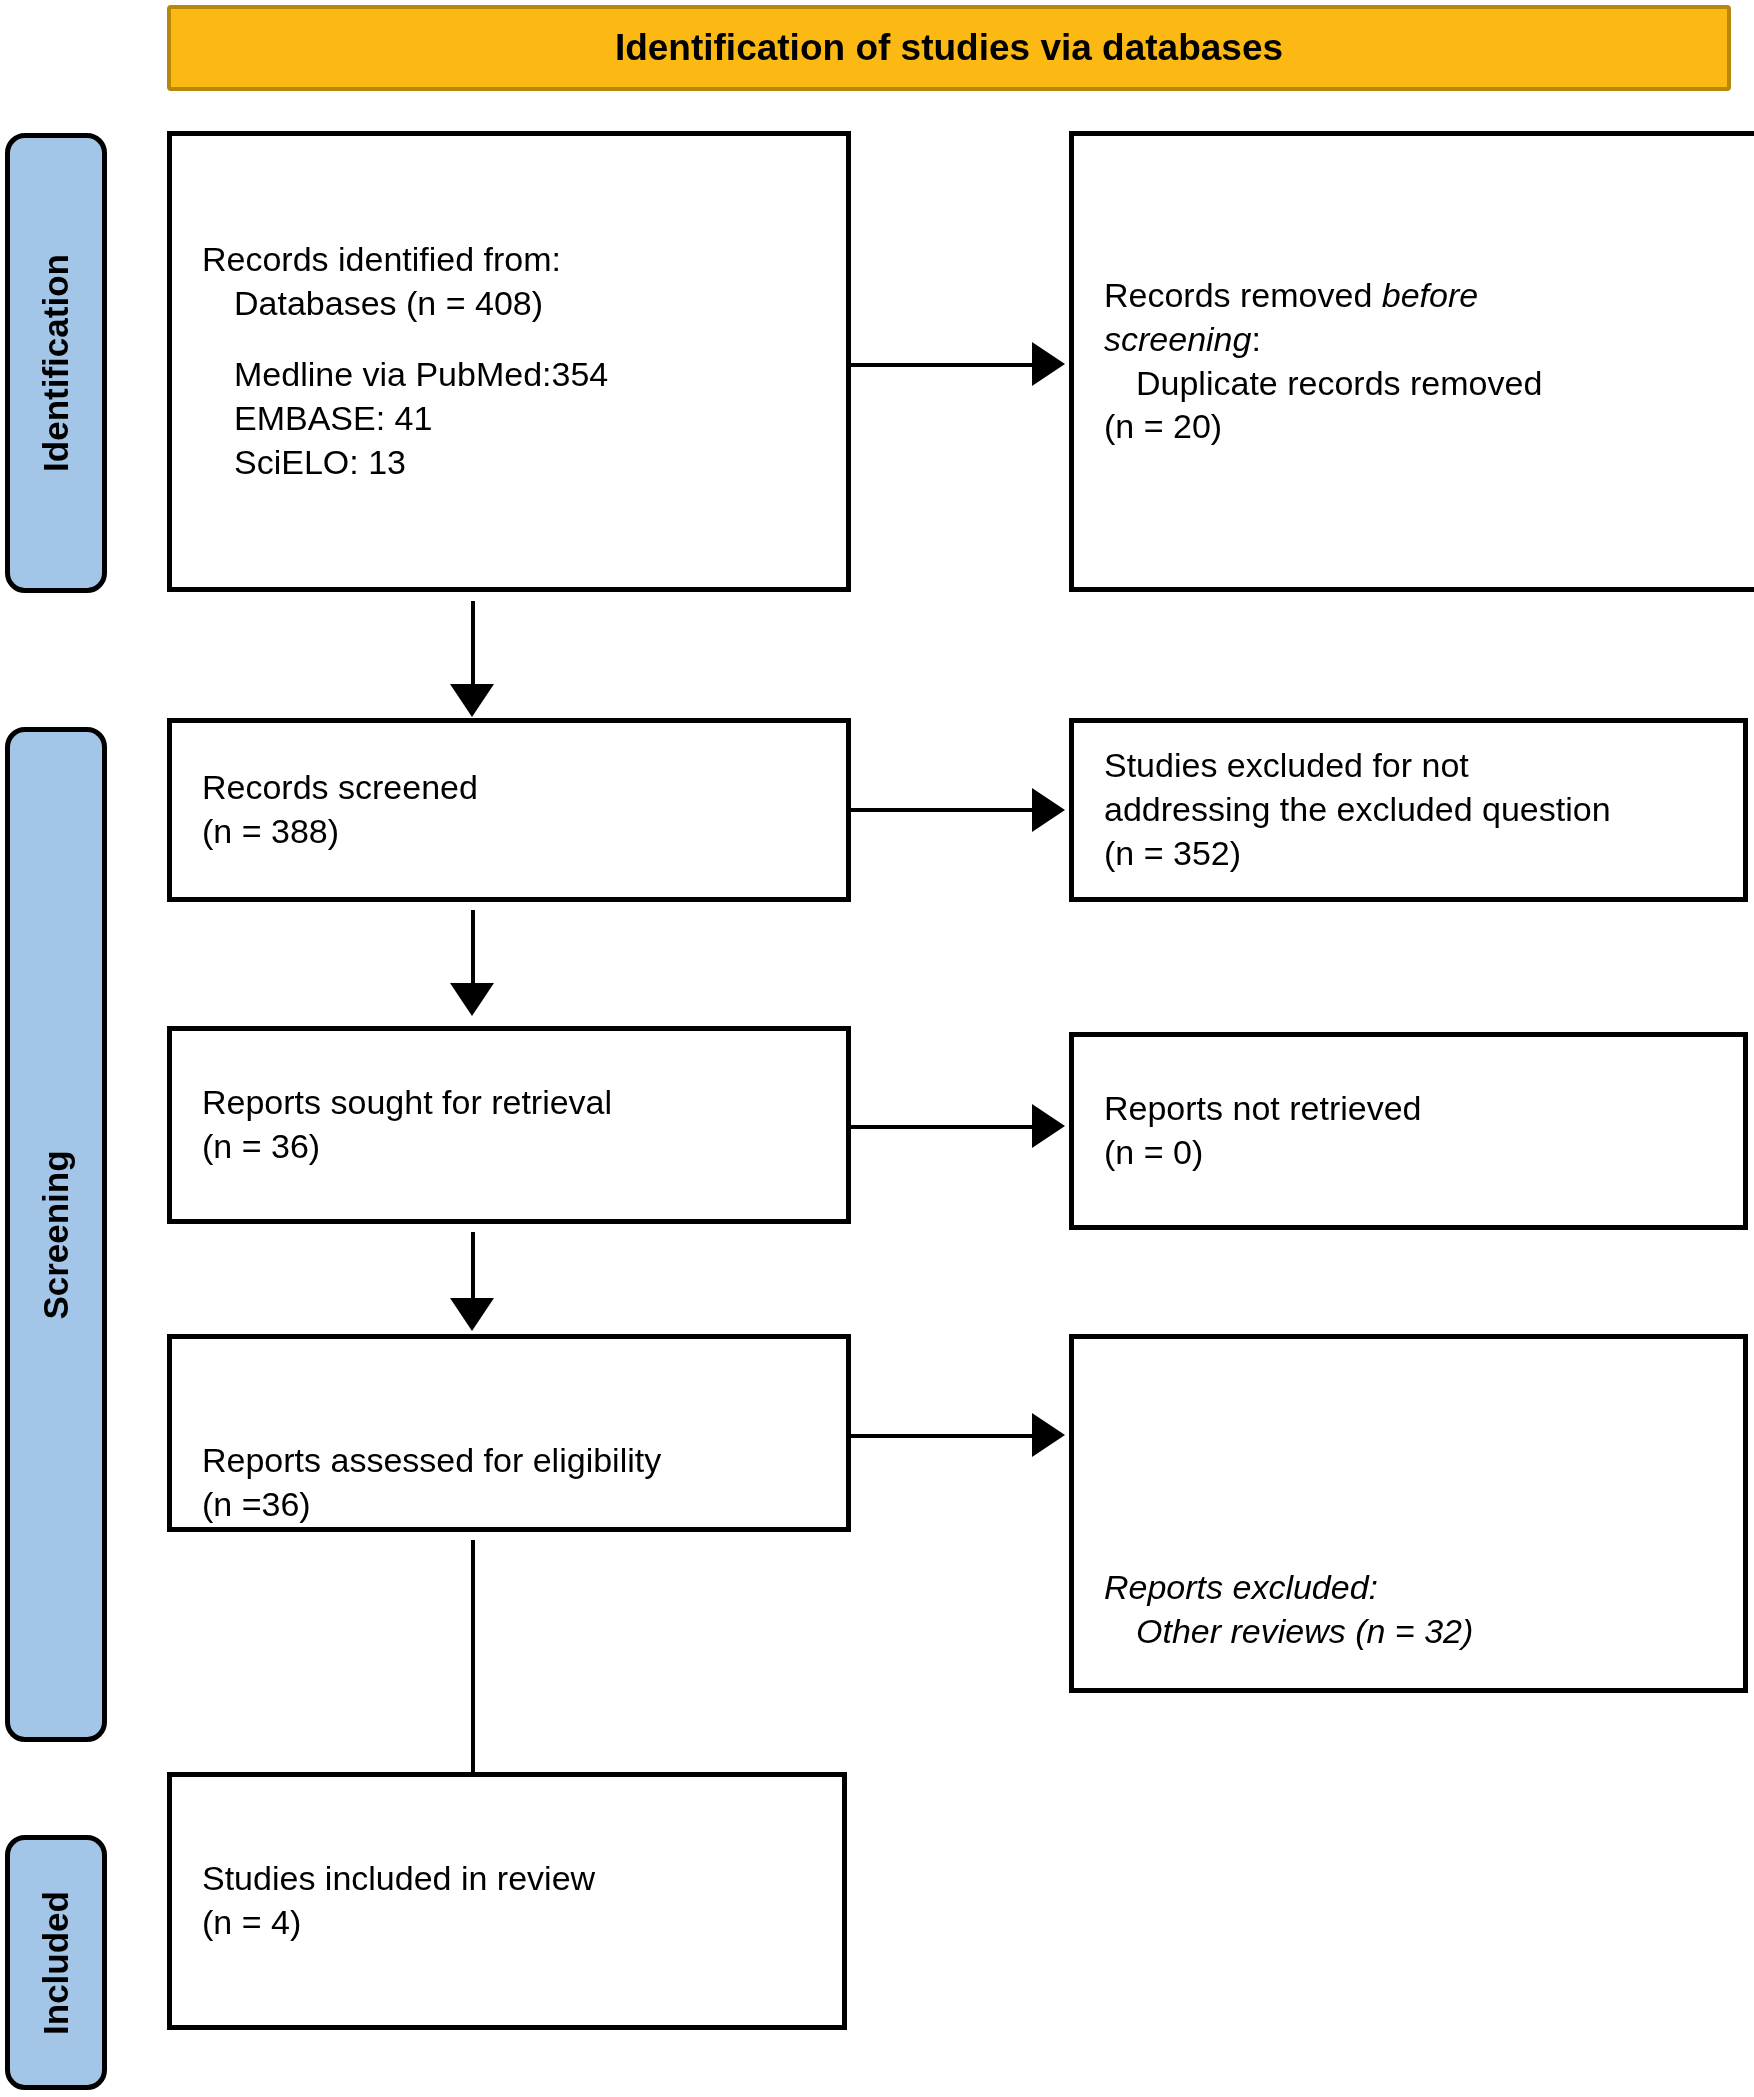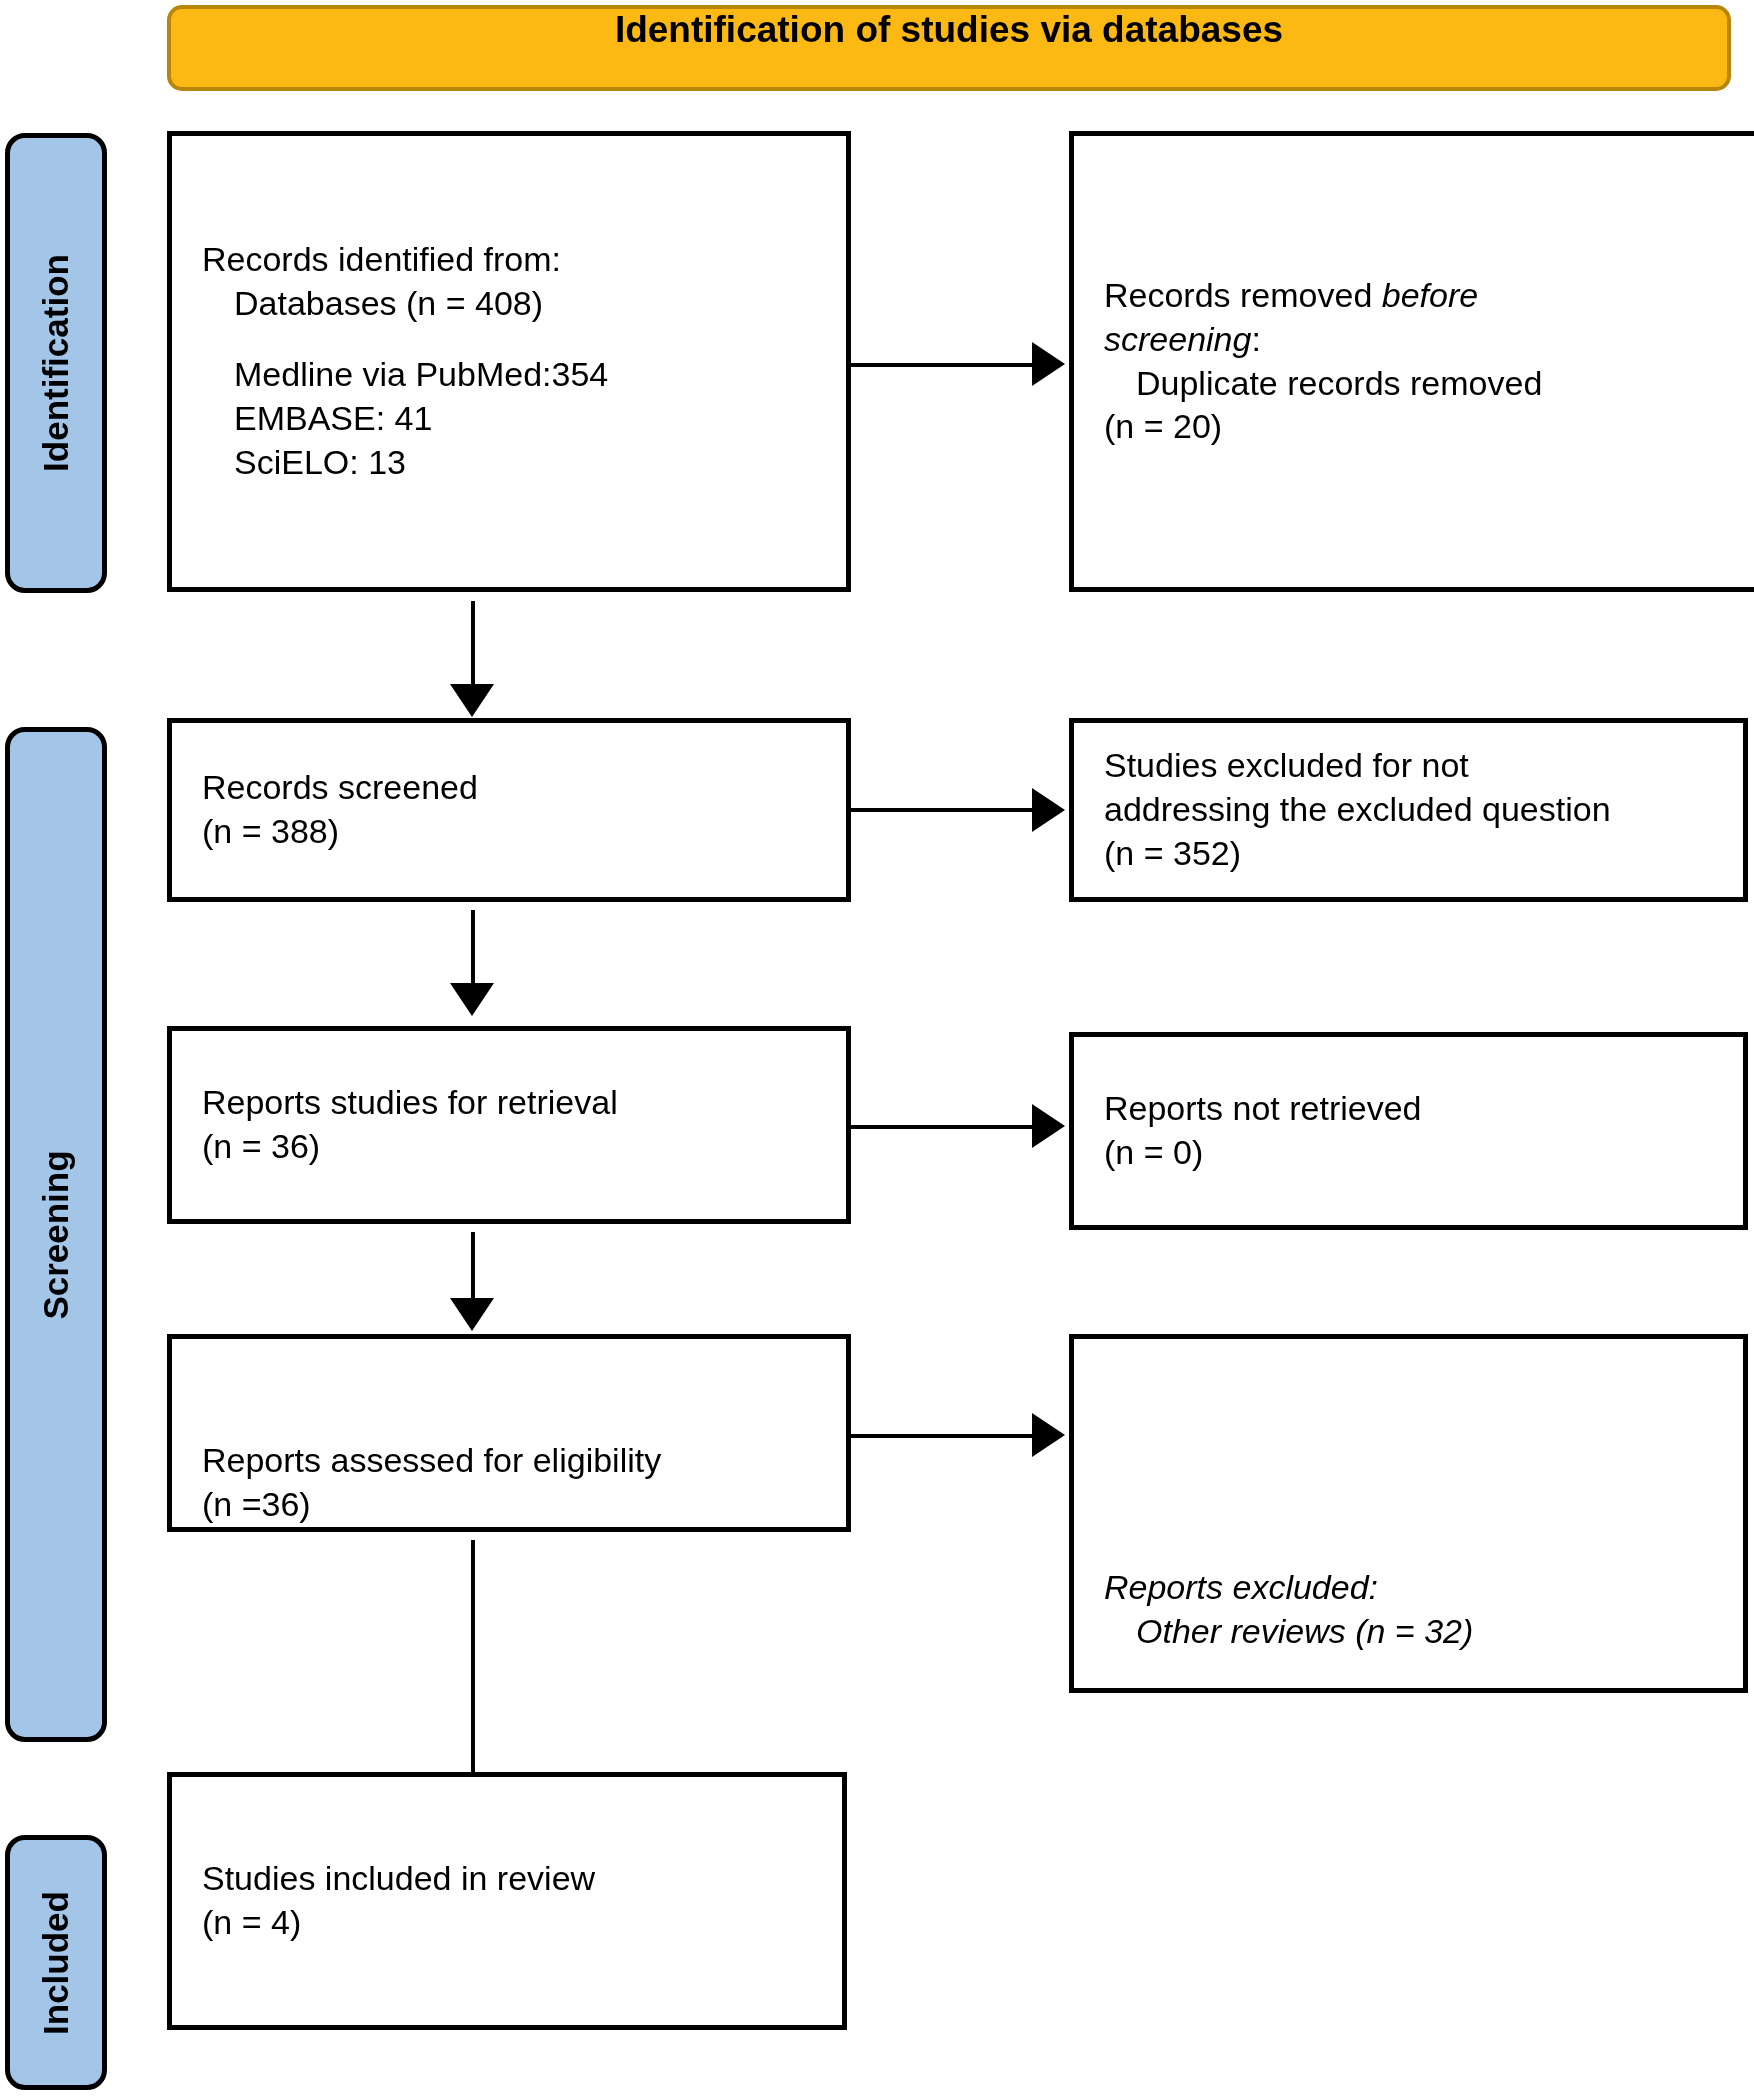--- a/index.html
+++ b/index.html
@@ -20,24 +20,24 @@
 
   
   .banner {
     position: absolute;
     left: 167px;
     top: 4.7px;
     width: 1564px;
     height: 86px;
     background: #fdb913;
     border: 4.1px solid #b8860b;
-    border-radius: 15px;
+    border-radius: 4px;
     box-sizing: border-box;
     display: flex;
-    align-items: flex-start;
+    align-items: center;
     justify-content: center;
   }
   .banner-title {
     font-size: 37px;
     font-weight: bold;
     color: #000000;
     letter-spacing: 0px;
     white-space: nowrap;
   }
 
@@ -153,21 +153,21 @@
     <div class="box-text"><span>Studies excluded for not</span><br><span>addressing the excluded question</span><br><span>(n = 352)</span></div>
   </div>
 
   <div class="h-line" style="left:851px; top:808px; width:182px;"></div>
   <div class="h-head" style="left:1032px; top:788px;"></div>
 
   <div class="v-line" style="left:471px; top:910px; height:77px;"></div>
   <div class="v-head" style="left:450px; top:983px;"></div>
 
   <div class="box" style="left:167px; top:1026px; width:684px; height:198px;">
-    <div class="box-text"><span>Reports studies for retrieval</span><br><span>(n = 36)</span></div>
+    <div class="box-text"><span>Reports sought for retrieval</span><br><span>(n = 36)</span></div>
   </div>
 
   <div class="box" style="left:1069px; top:1032px; width:679px; height:198px;">
     <div class="box-text"><span>Reports not retrieved</span><br><span>(n = 0)</span></div>
   </div>
 
   <div class="h-line" style="left:851px; top:1125px; width:182px;"></div>
   <div class="h-head" style="left:1032px; top:1104px;"></div>
 
   <div class="v-line" style="left:471px; top:1232px; height:70px;"></div>

